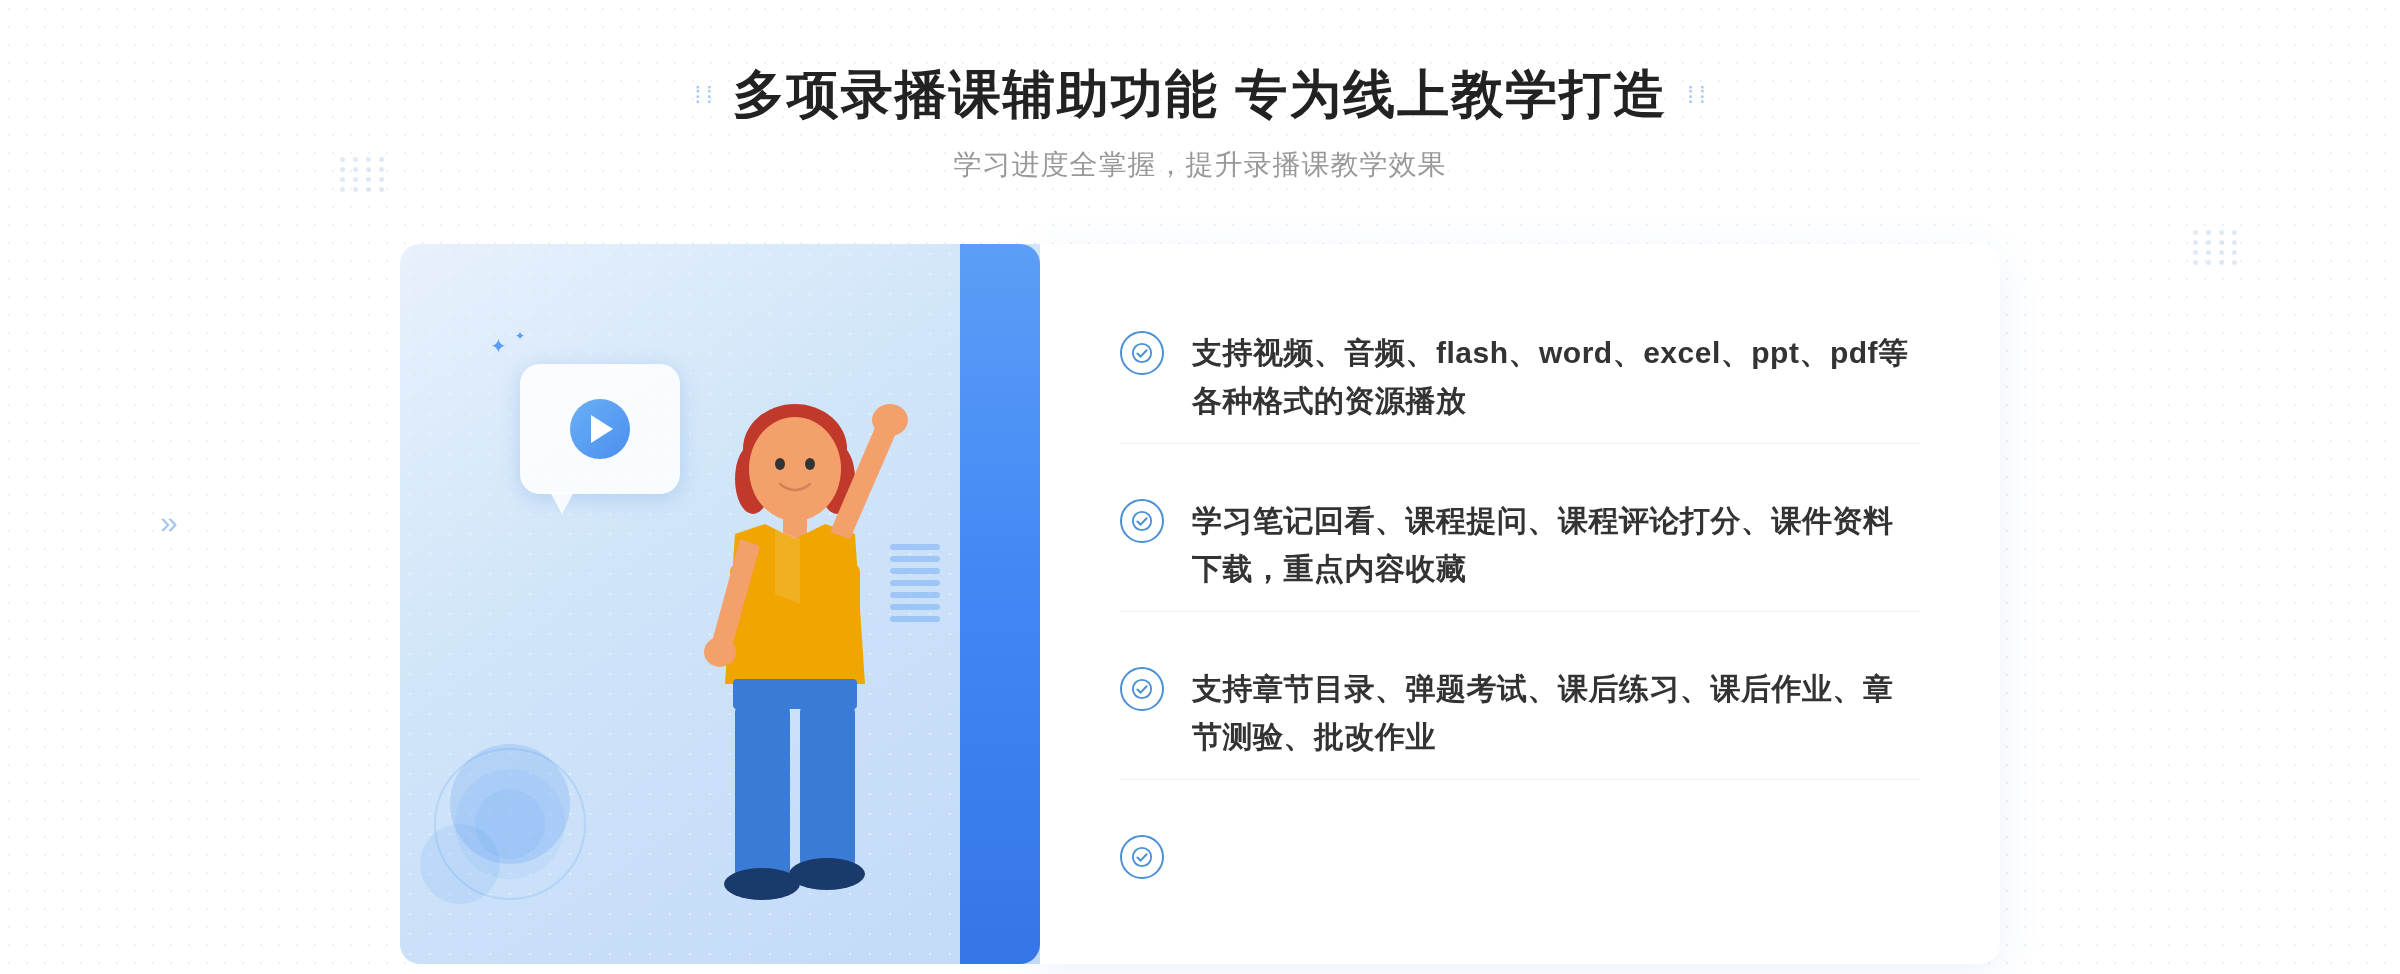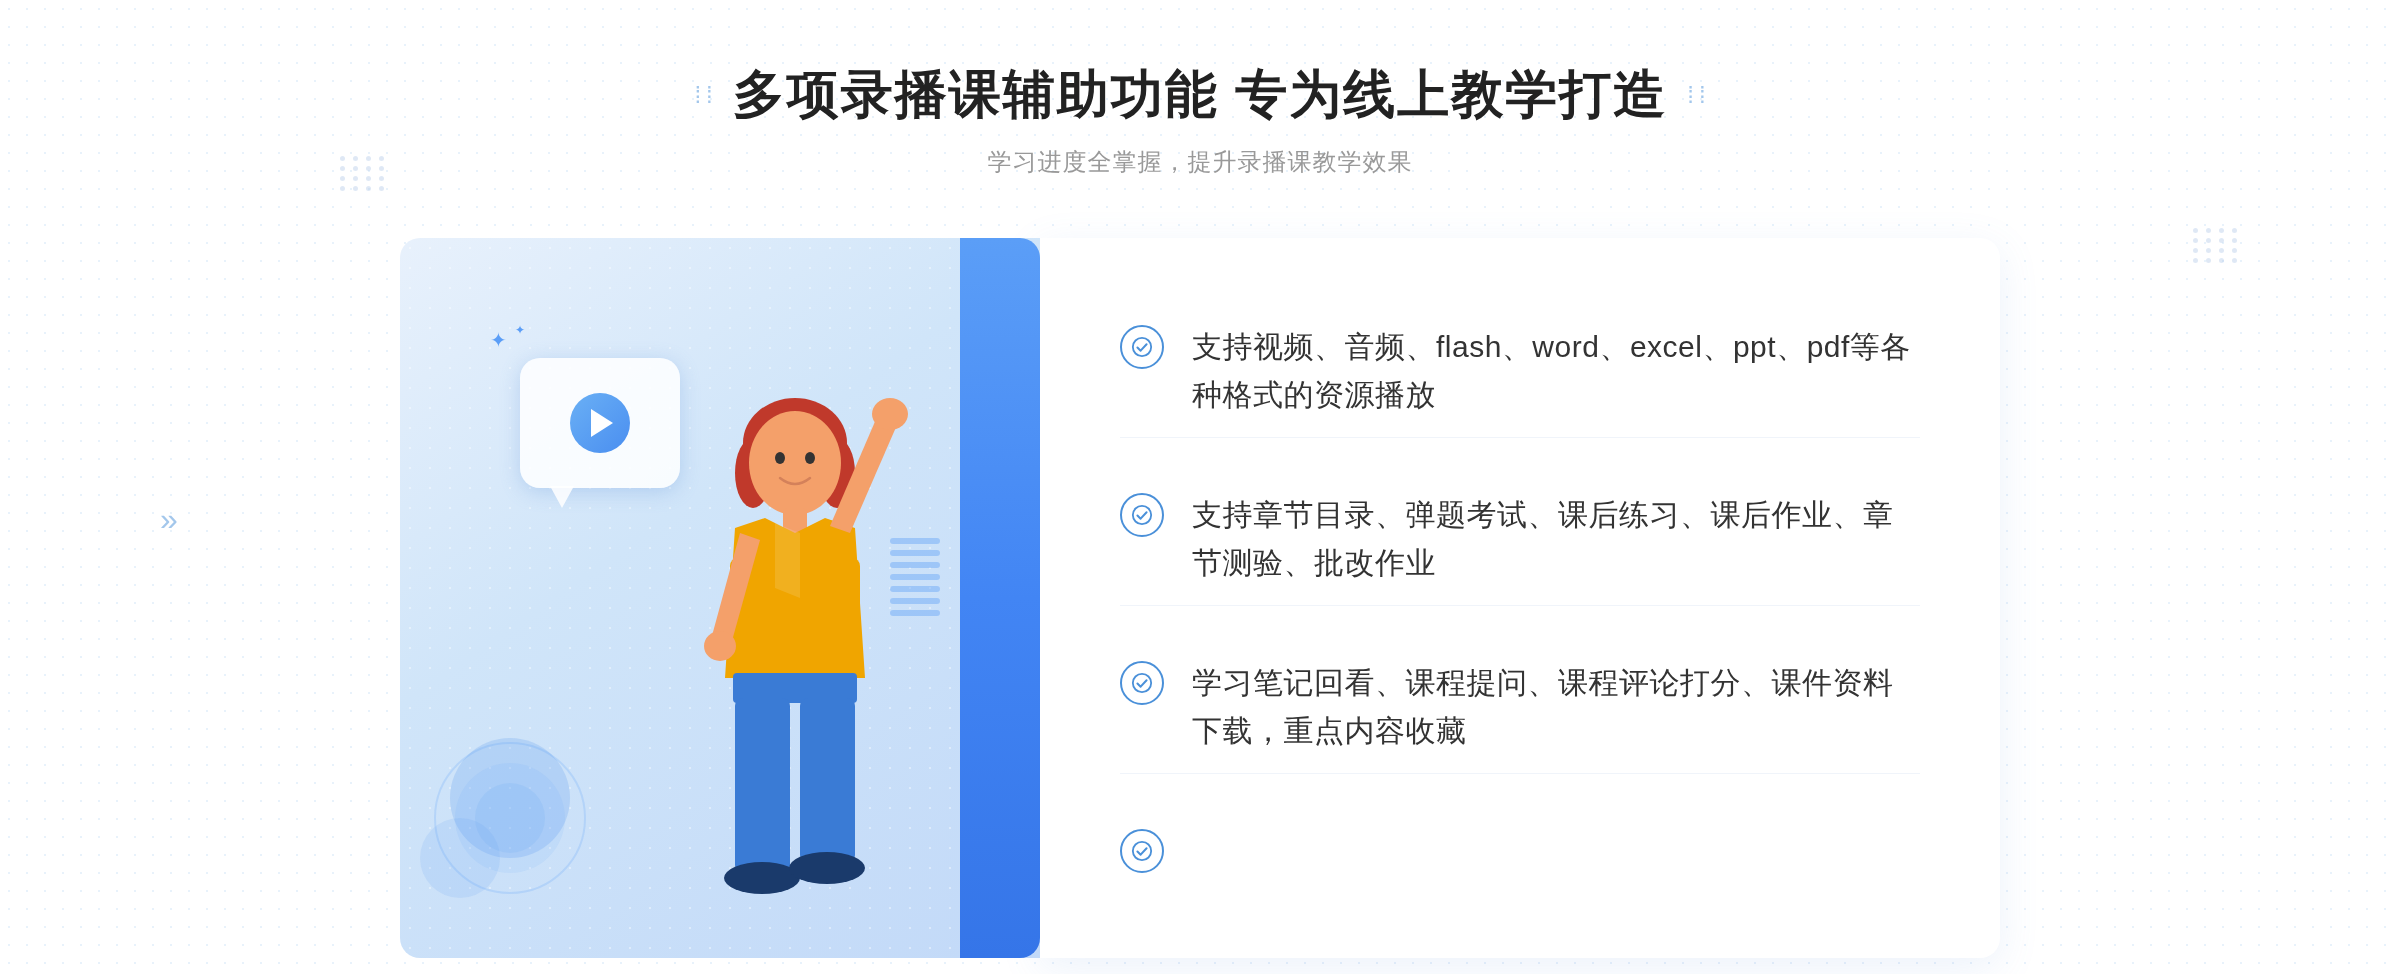--- a/index.html
+++ b/index.html
@@ -74,21 +74,21 @@
     }
 
     .main-title {
       font-size: 52px;
       font-weight: 600;
       color: #222;
       letter-spacing: 2px;
     }
 
     .sub-title {
-      font-size: 24px;
+      font-size: 28px;
       color: #999;
       letter-spacing: 1px;
     }
 
     .content-section {
       width: 1600px;
       display: flex;
       align-items: stretch;
       gap: 0;
       position: relative;
@@ -273,20 +273,21 @@
     .check-icon svg {
       width: 22px;
       height: 22px;
     }
 
     .feature-text {
       font-size: 30px;
       color: #333;
       line-height: 1.6;
       letter-spacing: 0.5px;
+      font-weight: bold;
     }
 
     
     .outer-dots-left {
       position: absolute;
       left: 160px;
       top: 50%;
       transform: translateY(-50%);
       color: #4a90d9;
       font-size: 32px;
@@ -469,31 +470,31 @@
         <span class="feature-text">支持视频、音频、flash、word、excel、ppt、pdf等各种格式的资源播放</span>
       </div>
 
       <div class="feature-item">
         <div class="check-icon">
           <svg viewBox="0 0 24 24" fill="none">
             <circle cx="12" cy="12" r="10" stroke="#4a90d9" stroke-width="2"></circle>
             <path d="M7 12.5l3.5 3.5 6.5-7" stroke="#4a90d9" stroke-width="2.2" stroke-linecap="round" stroke-linejoin="round"></path>
           </svg>
         </div>
-        <span class="feature-text">支持章节目录、弹题考试、课后练习、课后作业、章节测验、批改作业</span>
+        <span class="feature-text">学习笔记回看、课程提问、课程评论打分、课件资料下载，重点内容收藏</span>
       </div>
 
       <div class="feature-item">
         <div class="check-icon">
           <svg viewBox="0 0 24 24" fill="none">
             <circle cx="12" cy="12" r="10" stroke="#4a90d9" stroke-width="2"></circle>
             <path d="M7 12.5l3.5 3.5 6.5-7" stroke="#4a90d9" stroke-width="2.2" stroke-linecap="round" stroke-linejoin="round"></path>
           </svg>
         </div>
-        <span class="feature-text">学习笔记回看、课程提问、课程评论打分、课件资料下载，重点内容收藏</span>
+        <span class="feature-text">支持章节目录、弹题考试、课后练习、课后作业、章节测验、批改作业</span>
       </div>
 
       <div class="feature-item">
         <div class="check-icon">
           <svg viewBox="0 0 24 24" fill="none">
             <circle cx="12" cy="12" r="10" stroke="#4a90d9" stroke-width="2"></circle>
             <path d="M7 12.5l3.5 3.5 6.5-7" stroke="#4a90d9" stroke-width="2.2" stroke-linecap="round" stroke-linejoin="round"></path>
           </svg>
         </div>
       </div>

